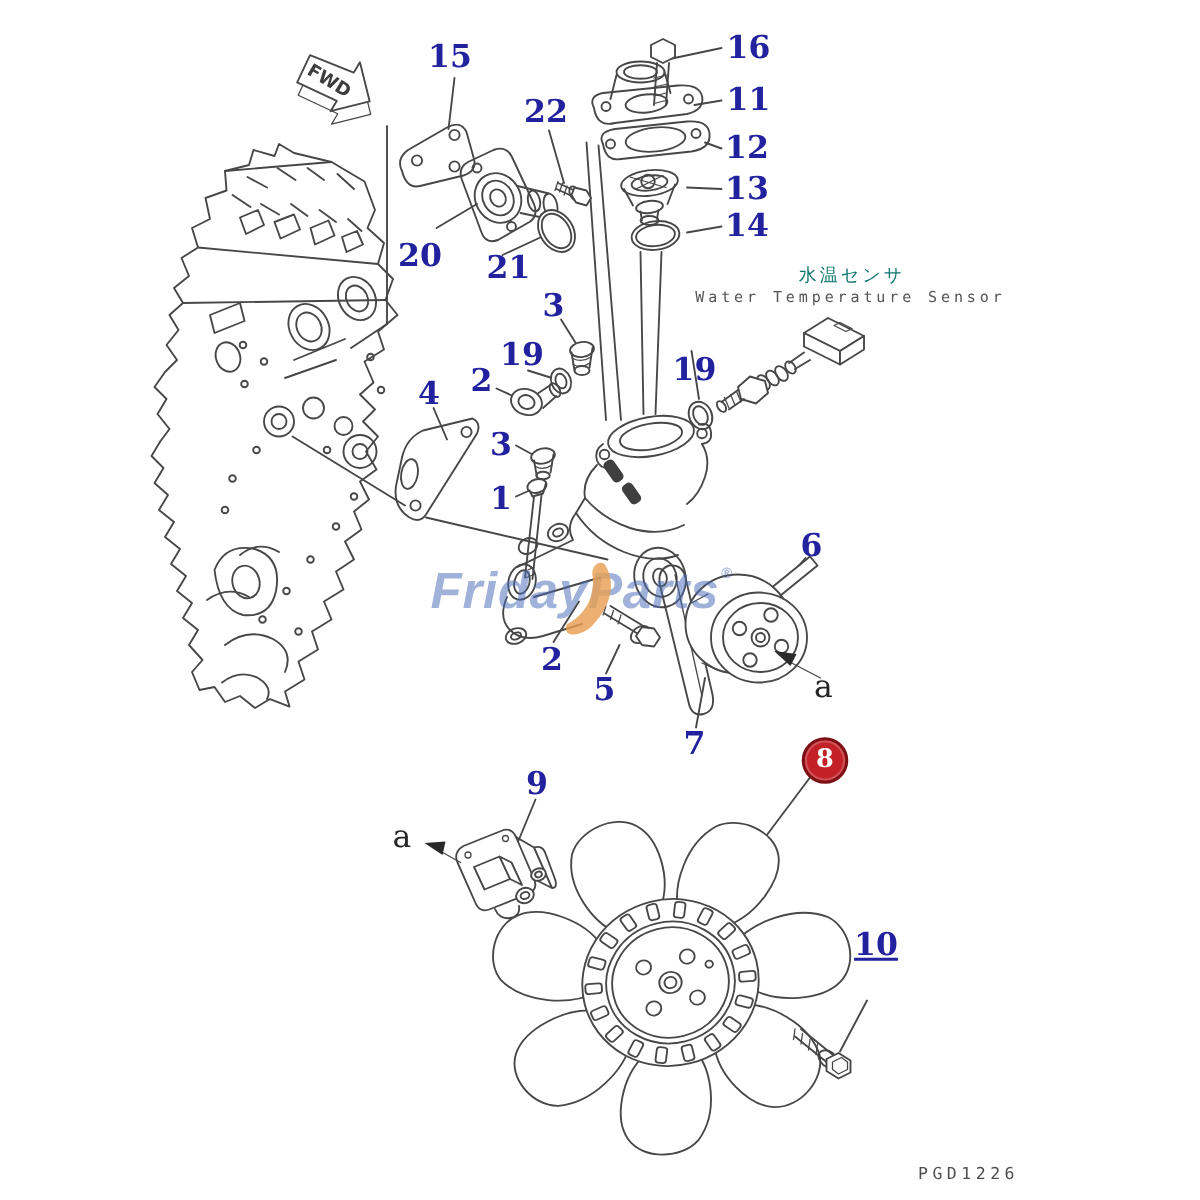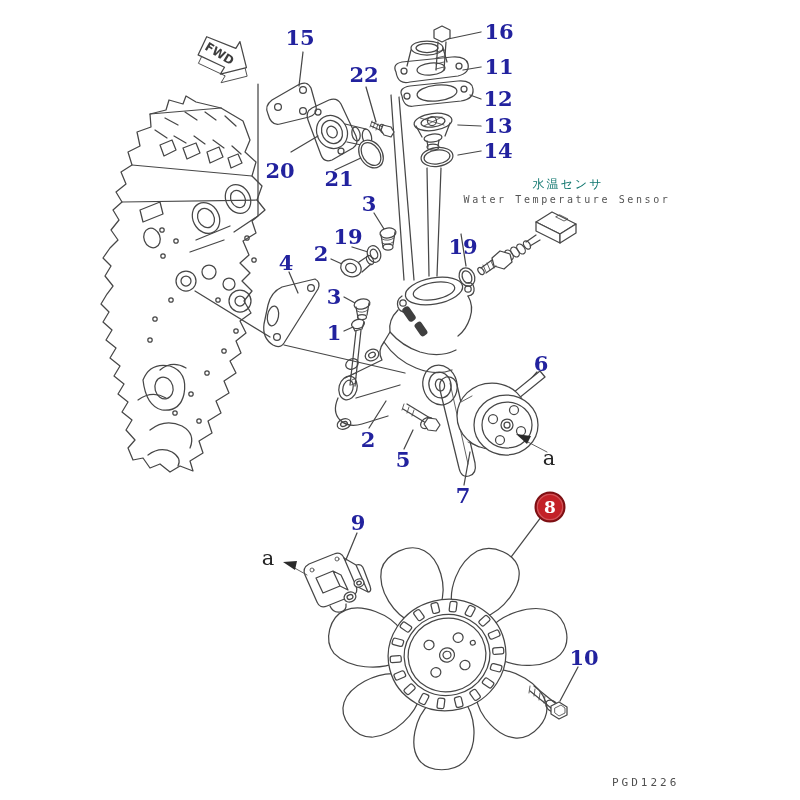--- a/index.html
+++ b/index.html
@@ -344,20 +344,26 @@
   </g>
 
   <g>
     <path class="thin" d="M547,452 L524,440"></path>
     <polygon class="blk" points="516,434 531,436 527,444"></polygon>
     <path class="thin" d="M307,575 L291,566"></path>
     <polygon class="blk" points="283,562 297,561 295,570"></polygon>
   </g>
 </svg>
 
+<div class="watermark">
+  <svg class="swoosh" width="46" height="52" viewBox="0 0 46 52">
+    <path d="M34,1 C42,13 39,29 25,43 C17,50 5,50 9,41 C19,36 28,25 26,9 C25,4 29,-2 34,1 Z" fill="#e8a053" opacity=".82"></path>
+  </svg>
+  <span>FridayParts</span><span class="reg">®</span>
+</div>
 
 <div class="jp-label" style="left:568px;top:184px">水温センサ</div>
 <div class="en-label" style="left:567px;top:199px">Water Temperature Sensor</div>
 
 <div class="code-label" style="left:612px;top:776px">PGD1226</div>
 
 <div class="callout-layer">
       <div class="callout" style="left: 300px; top: 37px;">15</div>
       <div class="callout" style="left: 364px; top: 74px;">22</div>
       <div class="callout" style="left: 499px; top: 31px;">16</div>
@@ -373,18 +379,18 @@
       <div class="callout" style="left: 321px; top: 253px;">2</div>
       <div class="callout" style="left: 286px; top: 262px;">4</div>
       <div class="callout" style="left: 334px; top: 296px;">3</div>
       <div class="callout" style="left: 334px; top: 332px;">1</div>
       <div class="callout" style="left: 368px; top: 439px;">2</div>
       <div class="callout" style="left: 403px; top: 459px;">5</div>
       <div class="callout" style="left: 541px; top: 363px;">6</div>
       <div class="callout" style="left: 463px; top: 495px;">7</div>
       <div class="callout highlighted" style="left: 550px; top: 507px;">8</div>
       <div class="callout" style="left: 358px; top: 522px;">9</div>
-      <div class="callout" style="left: 584px; top: 657px;">10</div>
+      <div class="callout" style="left: 584px; top: 629px; text-decoration: underline;">10</div>
       <div class="ref-label" style="left: 549px; top: 458px;">a</div>
       <div class="ref-label" style="left: 268px; top: 558px;">a</div>
     </div>
 
 </div>
 
 </body></html>

